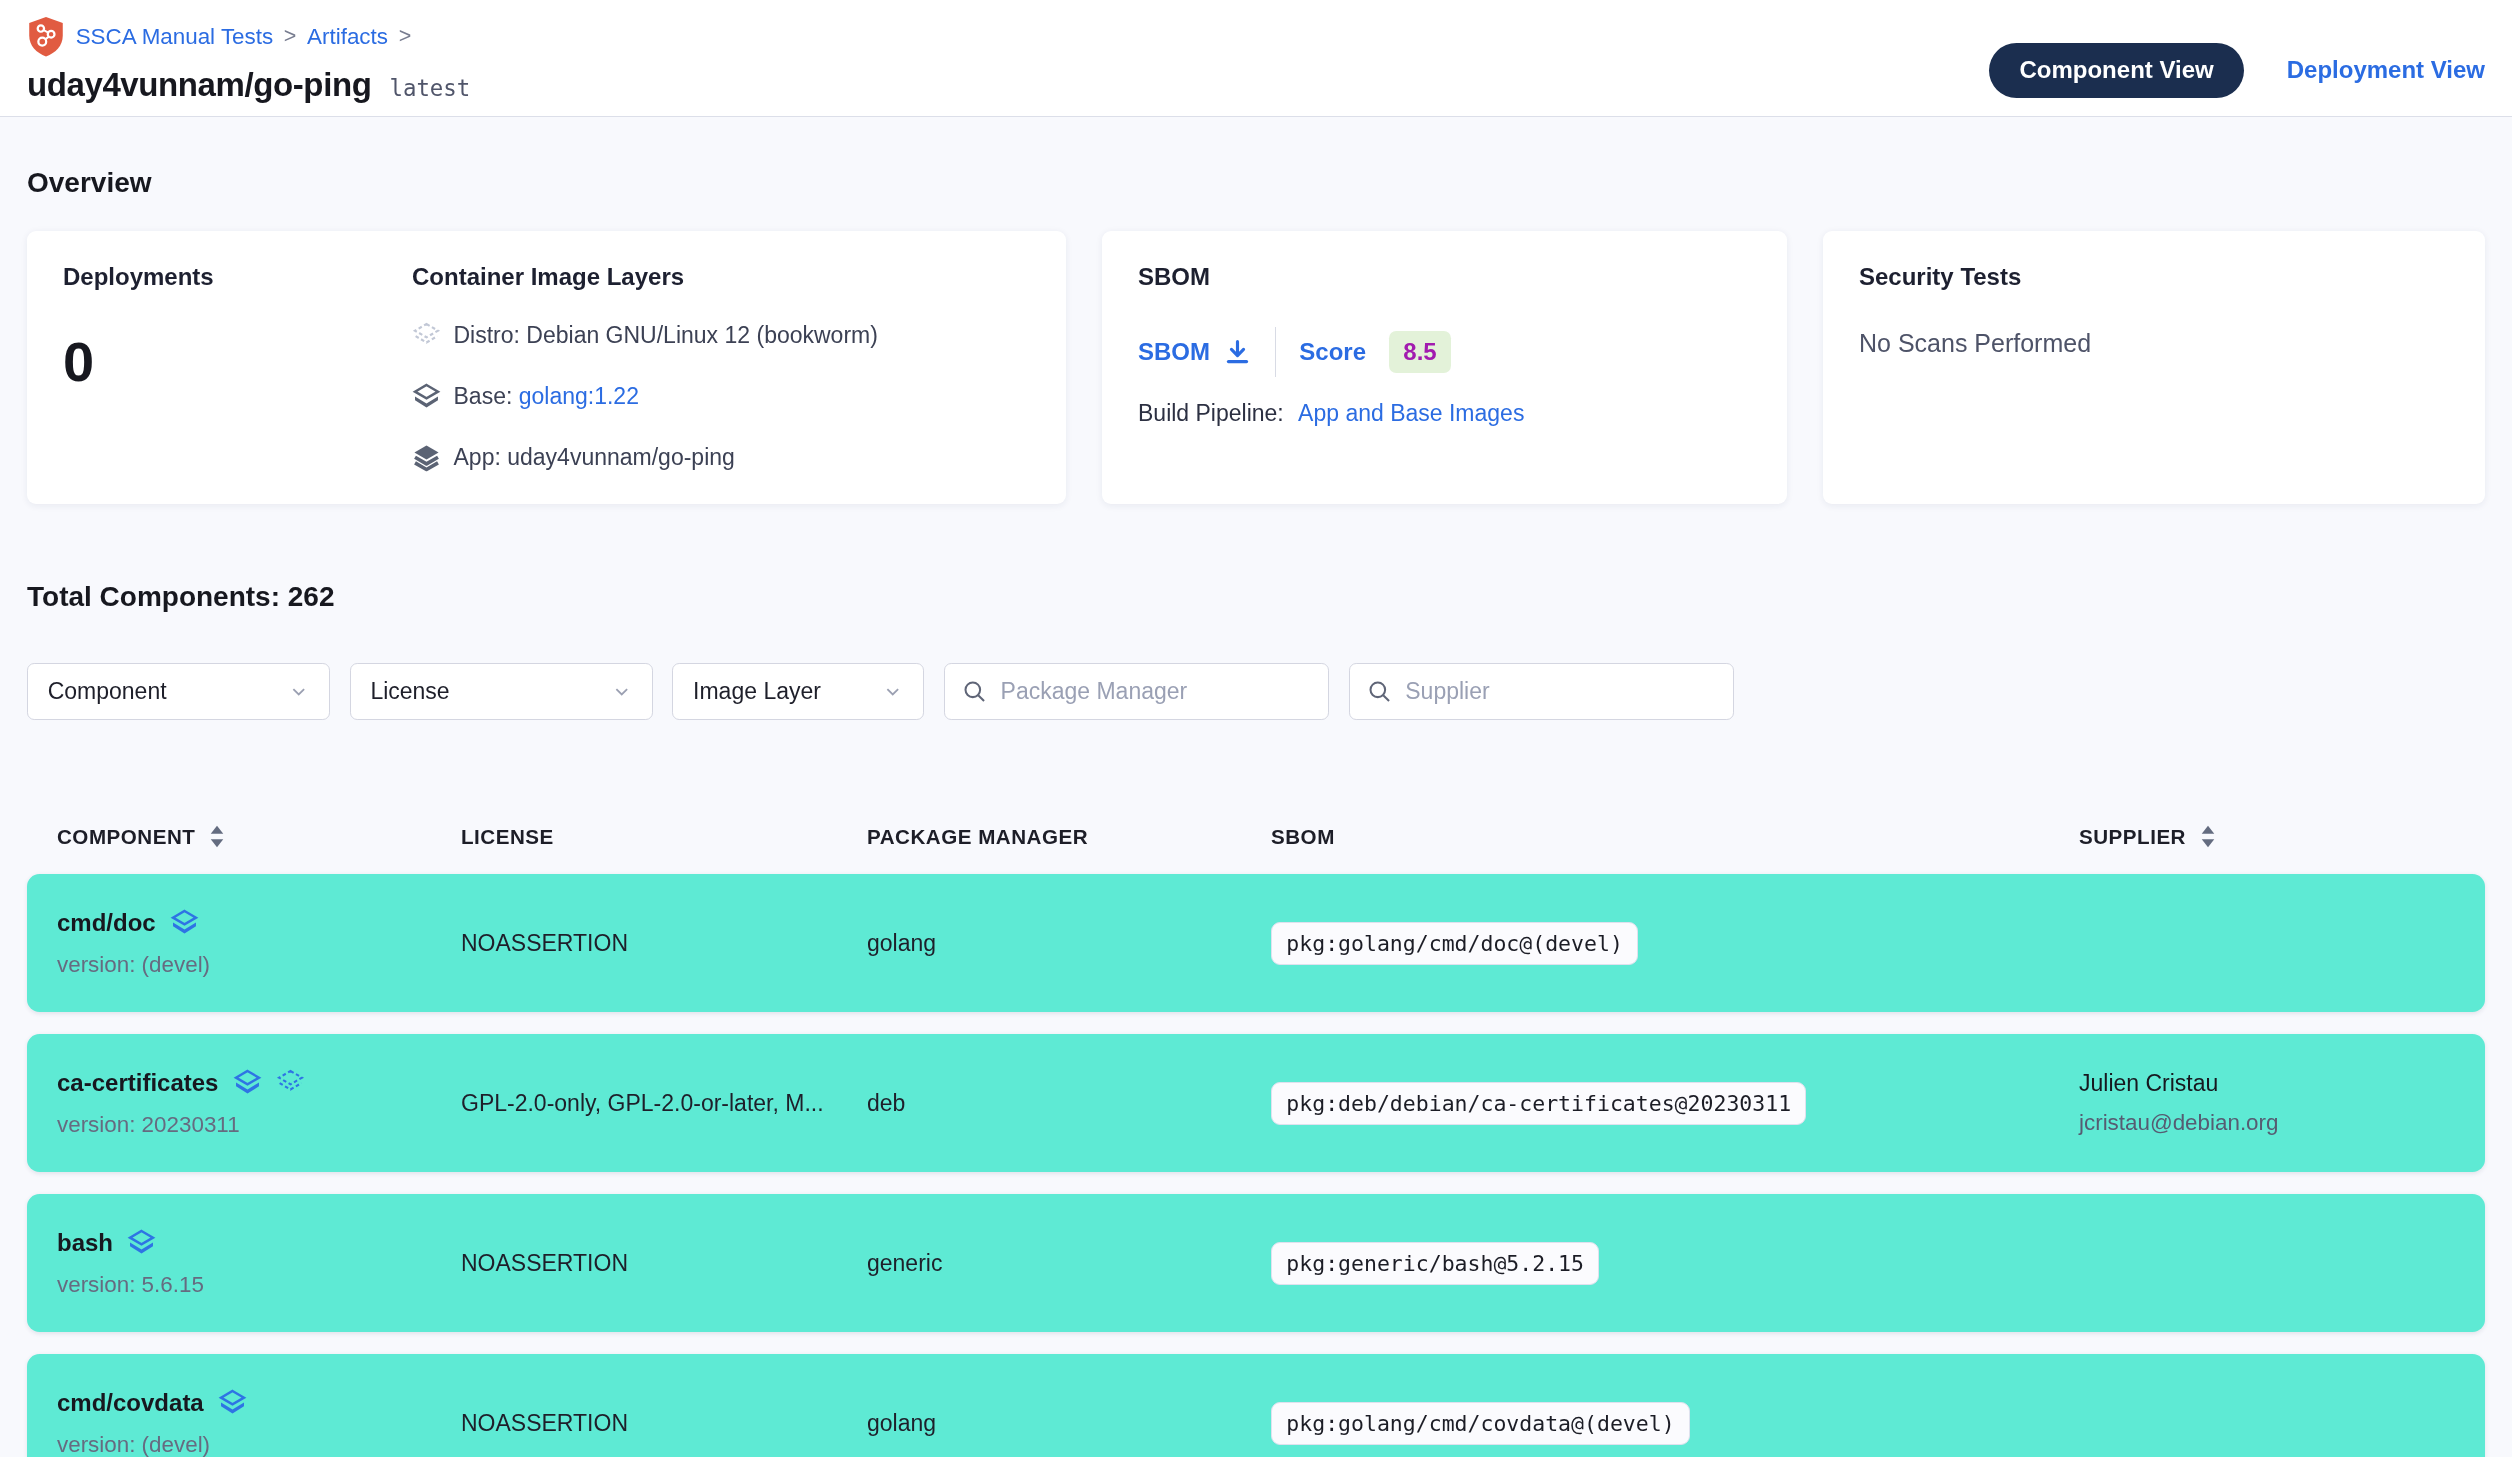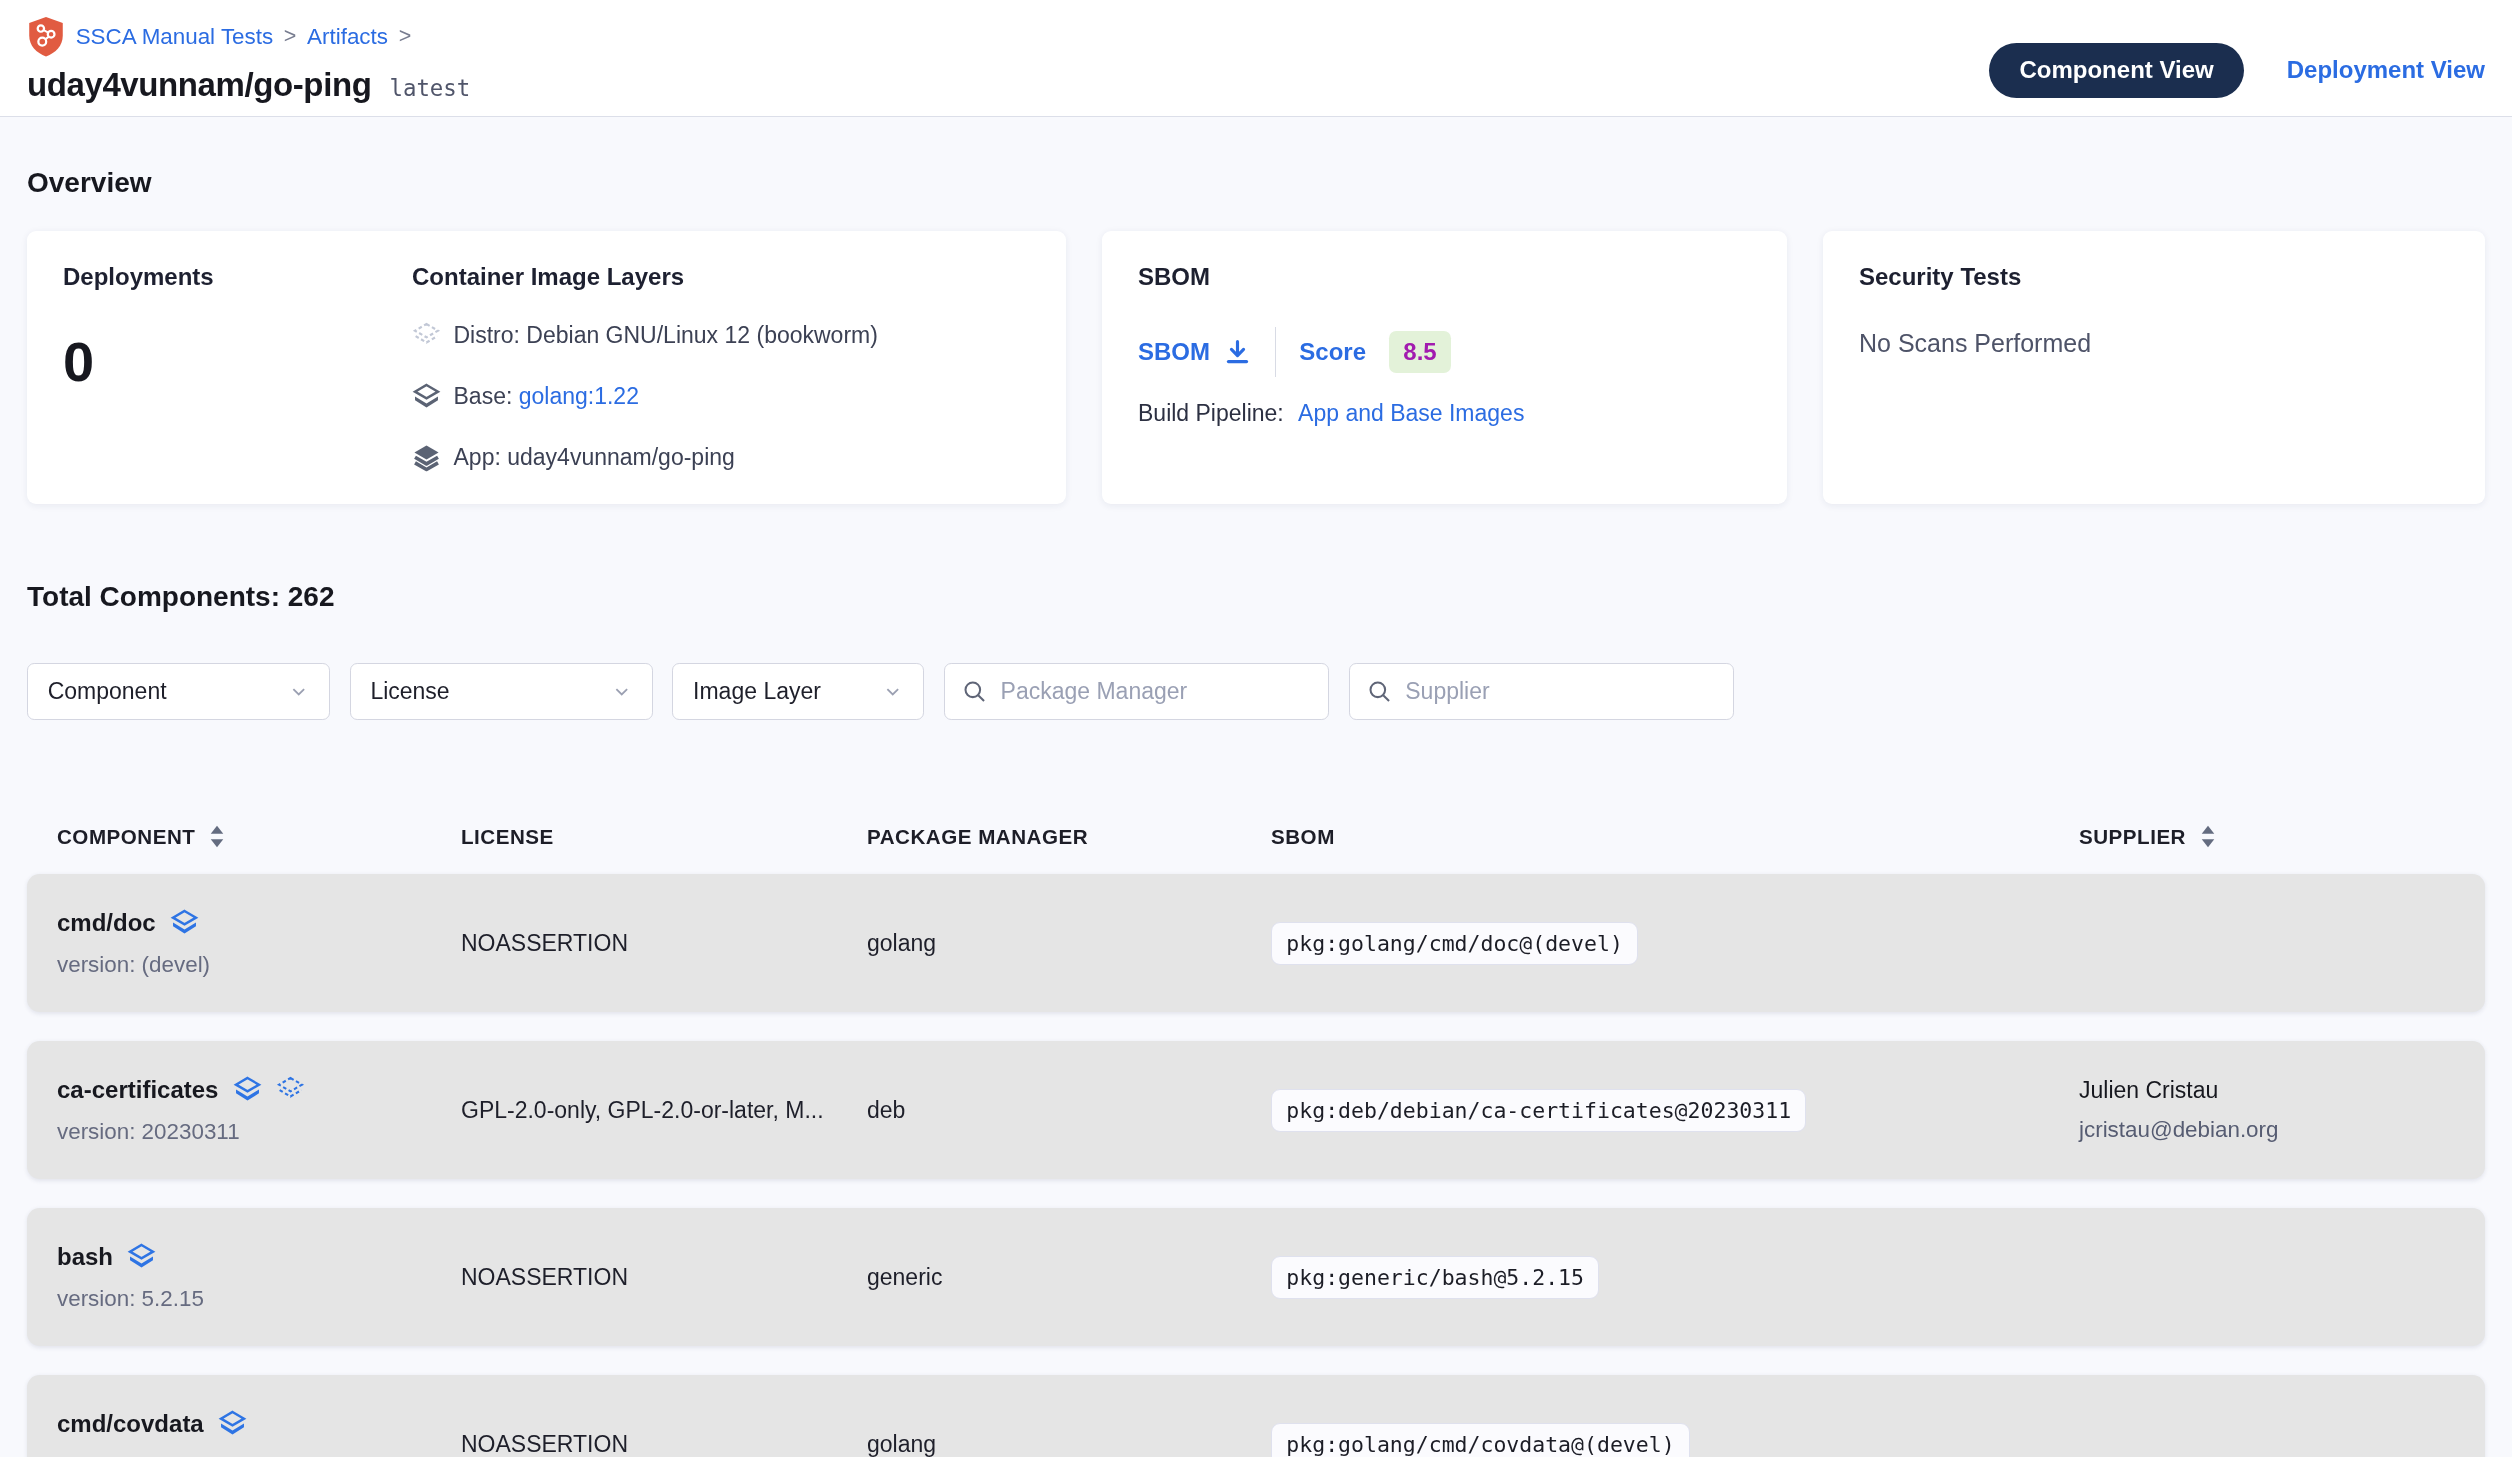--- a/index.html
+++ b/index.html
@@ -87,21 +87,21 @@
 
   
   .table-wrap { margin-top:104px; }
   .thead {
     display:grid; grid-template-columns:404px 406px 404px 808px 1fr;
     padding:0 30px; align-items:center; margin-bottom:25px;
   }
   .th { font-size:20.6px; font-weight:700; letter-spacing:0.5px; color:#1d1e28; display:flex; align-items:center; gap:12.5px; }
   .sort { width:18px; height:25px; cursor:pointer; }
   .trow {
-    background:#e5e5e5; border-radius:12.5px; height:138px; margin-bottom:29px;
+    background:#5eead4; border-radius:12.5px; height:138px; margin-bottom:22px;
     display:grid; grid-template-columns:404px 406px 404px 808px 1fr;
     padding:0 30px; align-items:center;
     box-shadow:0 1.8px 4.5px rgba(40,48,85,0.10);
   }
   .comp-cell { display:flex; flex-direction:column; gap:14.3px; }
   .comp-name { display:flex; align-items:center; gap:14.3px; font-size:24px; font-weight:700; color:#17181f; }
   .comp-version { font-size:22.4px; color:#666b80; }
   .cell { font-size:23px; color:#1e1f2a; }
   .cell-license { padding-right:36px; white-space:nowrap; overflow:hidden; }
   .purl-chip {
@@ -317,21 +317,21 @@
 
     <div class="trow">
       <div class="comp-cell">
         <div class="comp-name">
           <span>bash</span>
           <svg class="ricon" viewBox="0 0 24 24">
             <path d="M12 2.5 L21.5 8 L12 13.5 L2.5 8 Z" fill="none" stroke="#2e74e4" stroke-width="2"></path>
             <path d="M2.5 12 L12 17.8 L21.5 12 L21.5 15.2 L12 21 L2.5 15.2 Z" fill="#2e74e4"></path>
           </svg>
         </div>
-        <div class="comp-version">version: 5.2.15</div>
+        <div class="comp-version">version: 5.6.15</div>
       </div>
       <div class="cell cell-license">NOASSERTION</div>
       <div class="cell">generic</div>
       <div><span class="purl-chip">pkg:generic/bash@5.2.15</span></div>
       <div class="supplier-cell"></div>
     </div>
 
     <div class="trow">
       <div class="comp-cell">
         <div class="comp-name">

